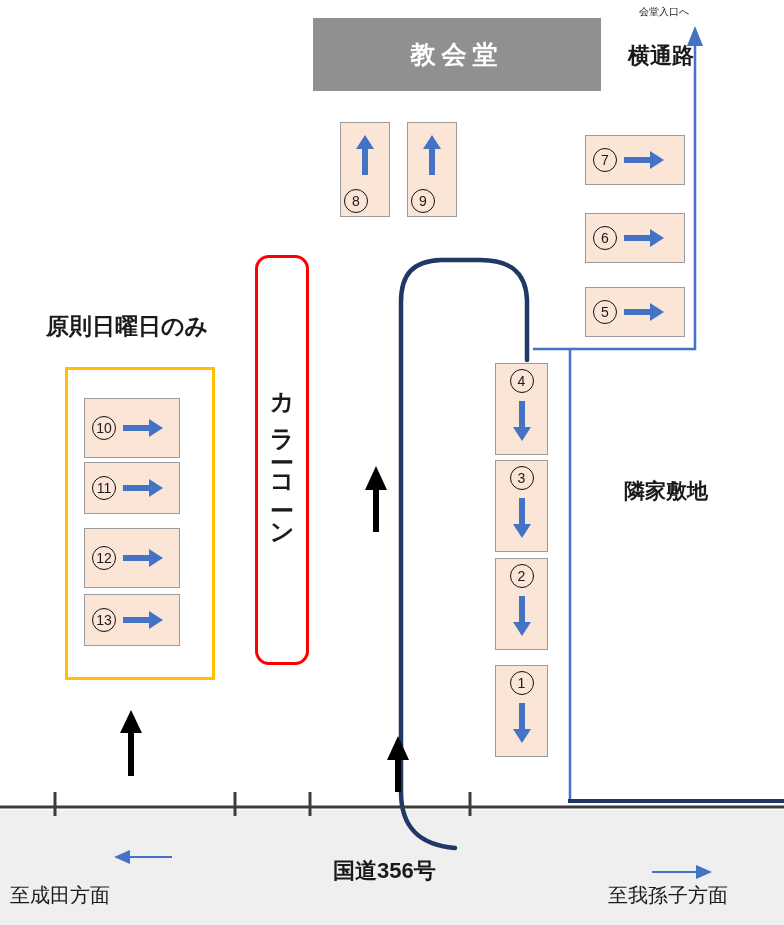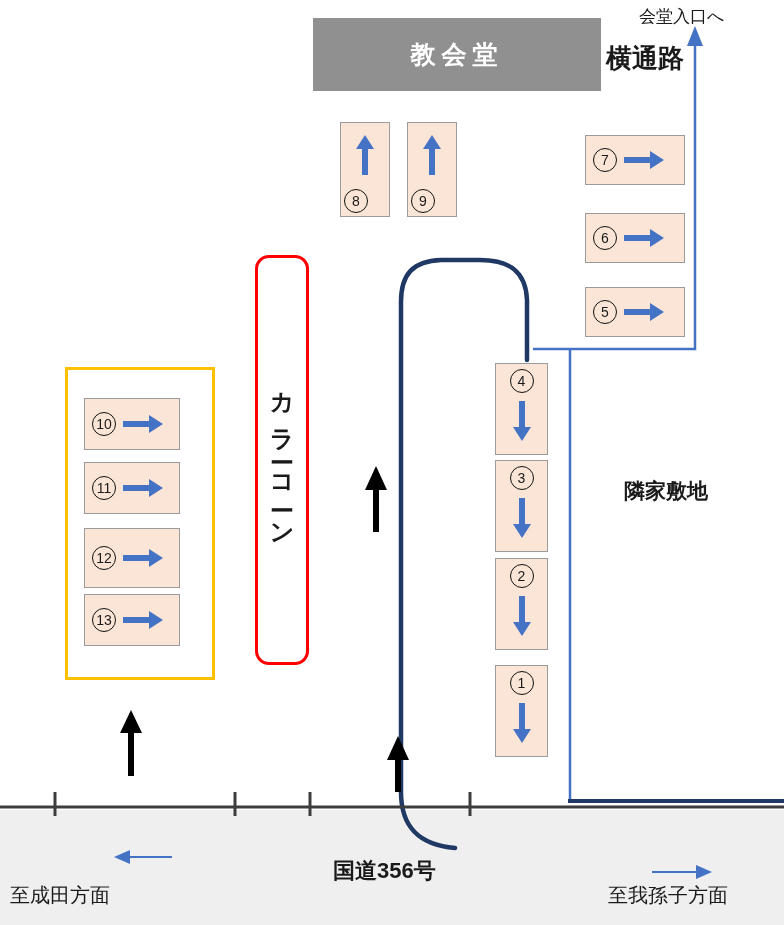--- a/index.html
+++ b/index.html
@@ -46,22 +46,22 @@
   .arr-right .shaft{width:26px;height:6px;background:var(--blue);}
   .arr-right .head{width:0;height:0;border-top:9px solid transparent;border-bottom:9px solid transparent;border-left:14px solid var(--blue);}
 
   .spot.dirup .arr-up{position:absolute;top:12px;left:50%;transform:translateX(-50%);}
   .spot.dirup .num{position:absolute;left:3px;bottom:3px;}
   .spot.dirdown .num{position:absolute;top:5px;left:50%;transform:translateX(-50%);}
   .spot.dirdown .arr-down{position:absolute;top:37px;left:50%;transform:translateX(-50%);}
   .spot.dirright{display:flex;align-items:center;gap:7px;padding-left:7px;}
 
   
-  .entrance-lbl{left:639px;top:5px;font-size:17px;}
-  .passage-lbl{left:606px;top:41px;font-size:26px;font-weight:700;}
+  .entrance-lbl{left:639px;top:5px;font-size:10px;}
+  .passage-lbl{left:628px;top:41px;font-size:22px;font-weight:700;}
   .sunday-lbl{left:46px;top:311px;font-size:23px;font-weight:700;}
   .neighbor-lbl{left:588px;top:477px;font-size:21px;font-weight:700;padding-left:36px;}
   .roadname-lbl{left:333px;top:856px;font-size:22px;font-weight:700;}
   .narita-lbl{left:10px;top:882px;font-size:20px;}
   .abiko-lbl{left:608px;top:882px;font-size:20px;}
 
   svg.overlay{position:absolute;left:0;top:0;pointer-events:none;}
 </style>
 </head>
 <body>
@@ -186,21 +186,21 @@
     <span class="num">8</span>
   </div>
   <div class="spot dirup" style="left:407px;top:122px;width:50px;height:95px">
     <span class="arr-up">
         <span class="head"></span>
         <span class="shaft"></span>
       </span>
     <span class="num">9</span>
   </div>
 
-  <div class="spot dirright" style="left:84px;top:398px;width:96px;height:52px">
+  <div class="spot dirright" style="left:84px;top:398px;width:96px;height:60px">
     <span class="num">10</span>
     <span class="arr-right">
         <span class="shaft"></span>
         <span class="head"></span>
       </span>
   </div>
   <div class="spot dirright" style="left:84px;top:462px;width:96px;height:52px">
     <span class="num">11</span>
     <span class="arr-right">
         <span class="shaft"></span>
@@ -217,18 +217,19 @@
   <div class="spot dirright" style="left:84px;top:594px;width:96px;height:52px">
     <span class="num">13</span>
     <span class="arr-right">
         <span class="shaft"></span>
         <span class="head"></span>
       </span>
   </div>
 
   <div class="lbl entrance-lbl">会堂入口へ</div>
   <div class="lbl passage-lbl">横通路</div>
+  <div class="lbl sunday-lbl">原則日曜日のみ</div>
   <div class="lbl neighbor-lbl">隣家敷地</div>
   <div class="lbl roadname-lbl">国道356号</div>
   <div class="lbl narita-lbl">至成田方面</div>
   <div class="lbl abiko-lbl">至我孫子方面</div>
 
 </div>
 
 </body></html>

